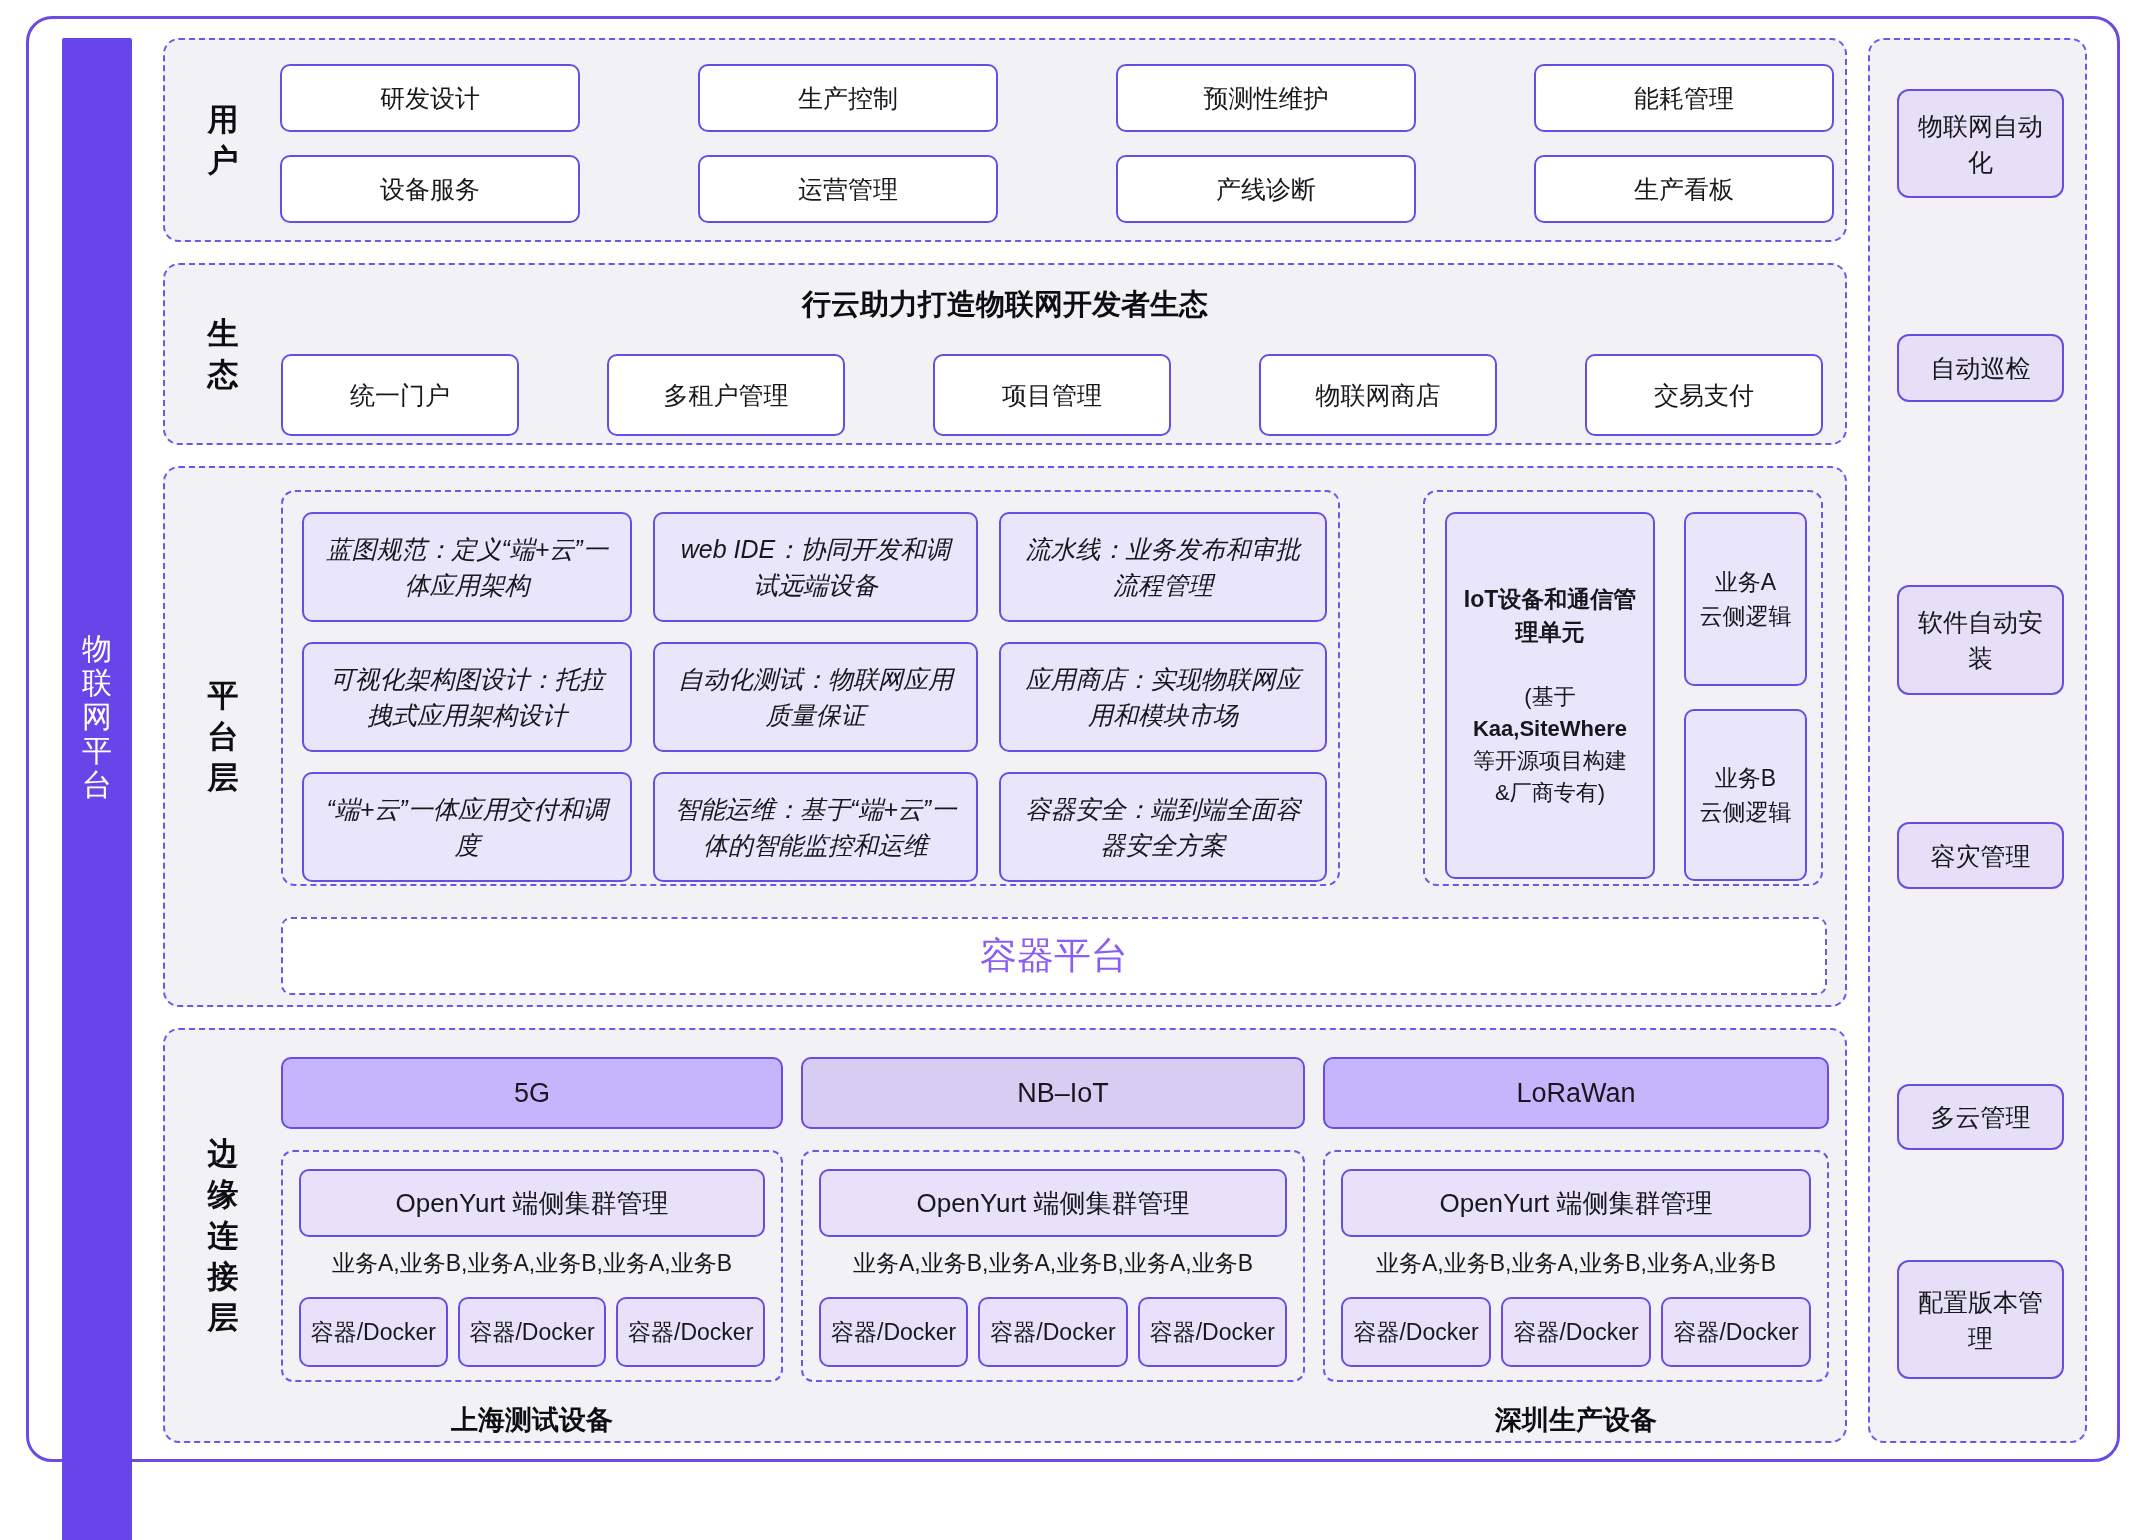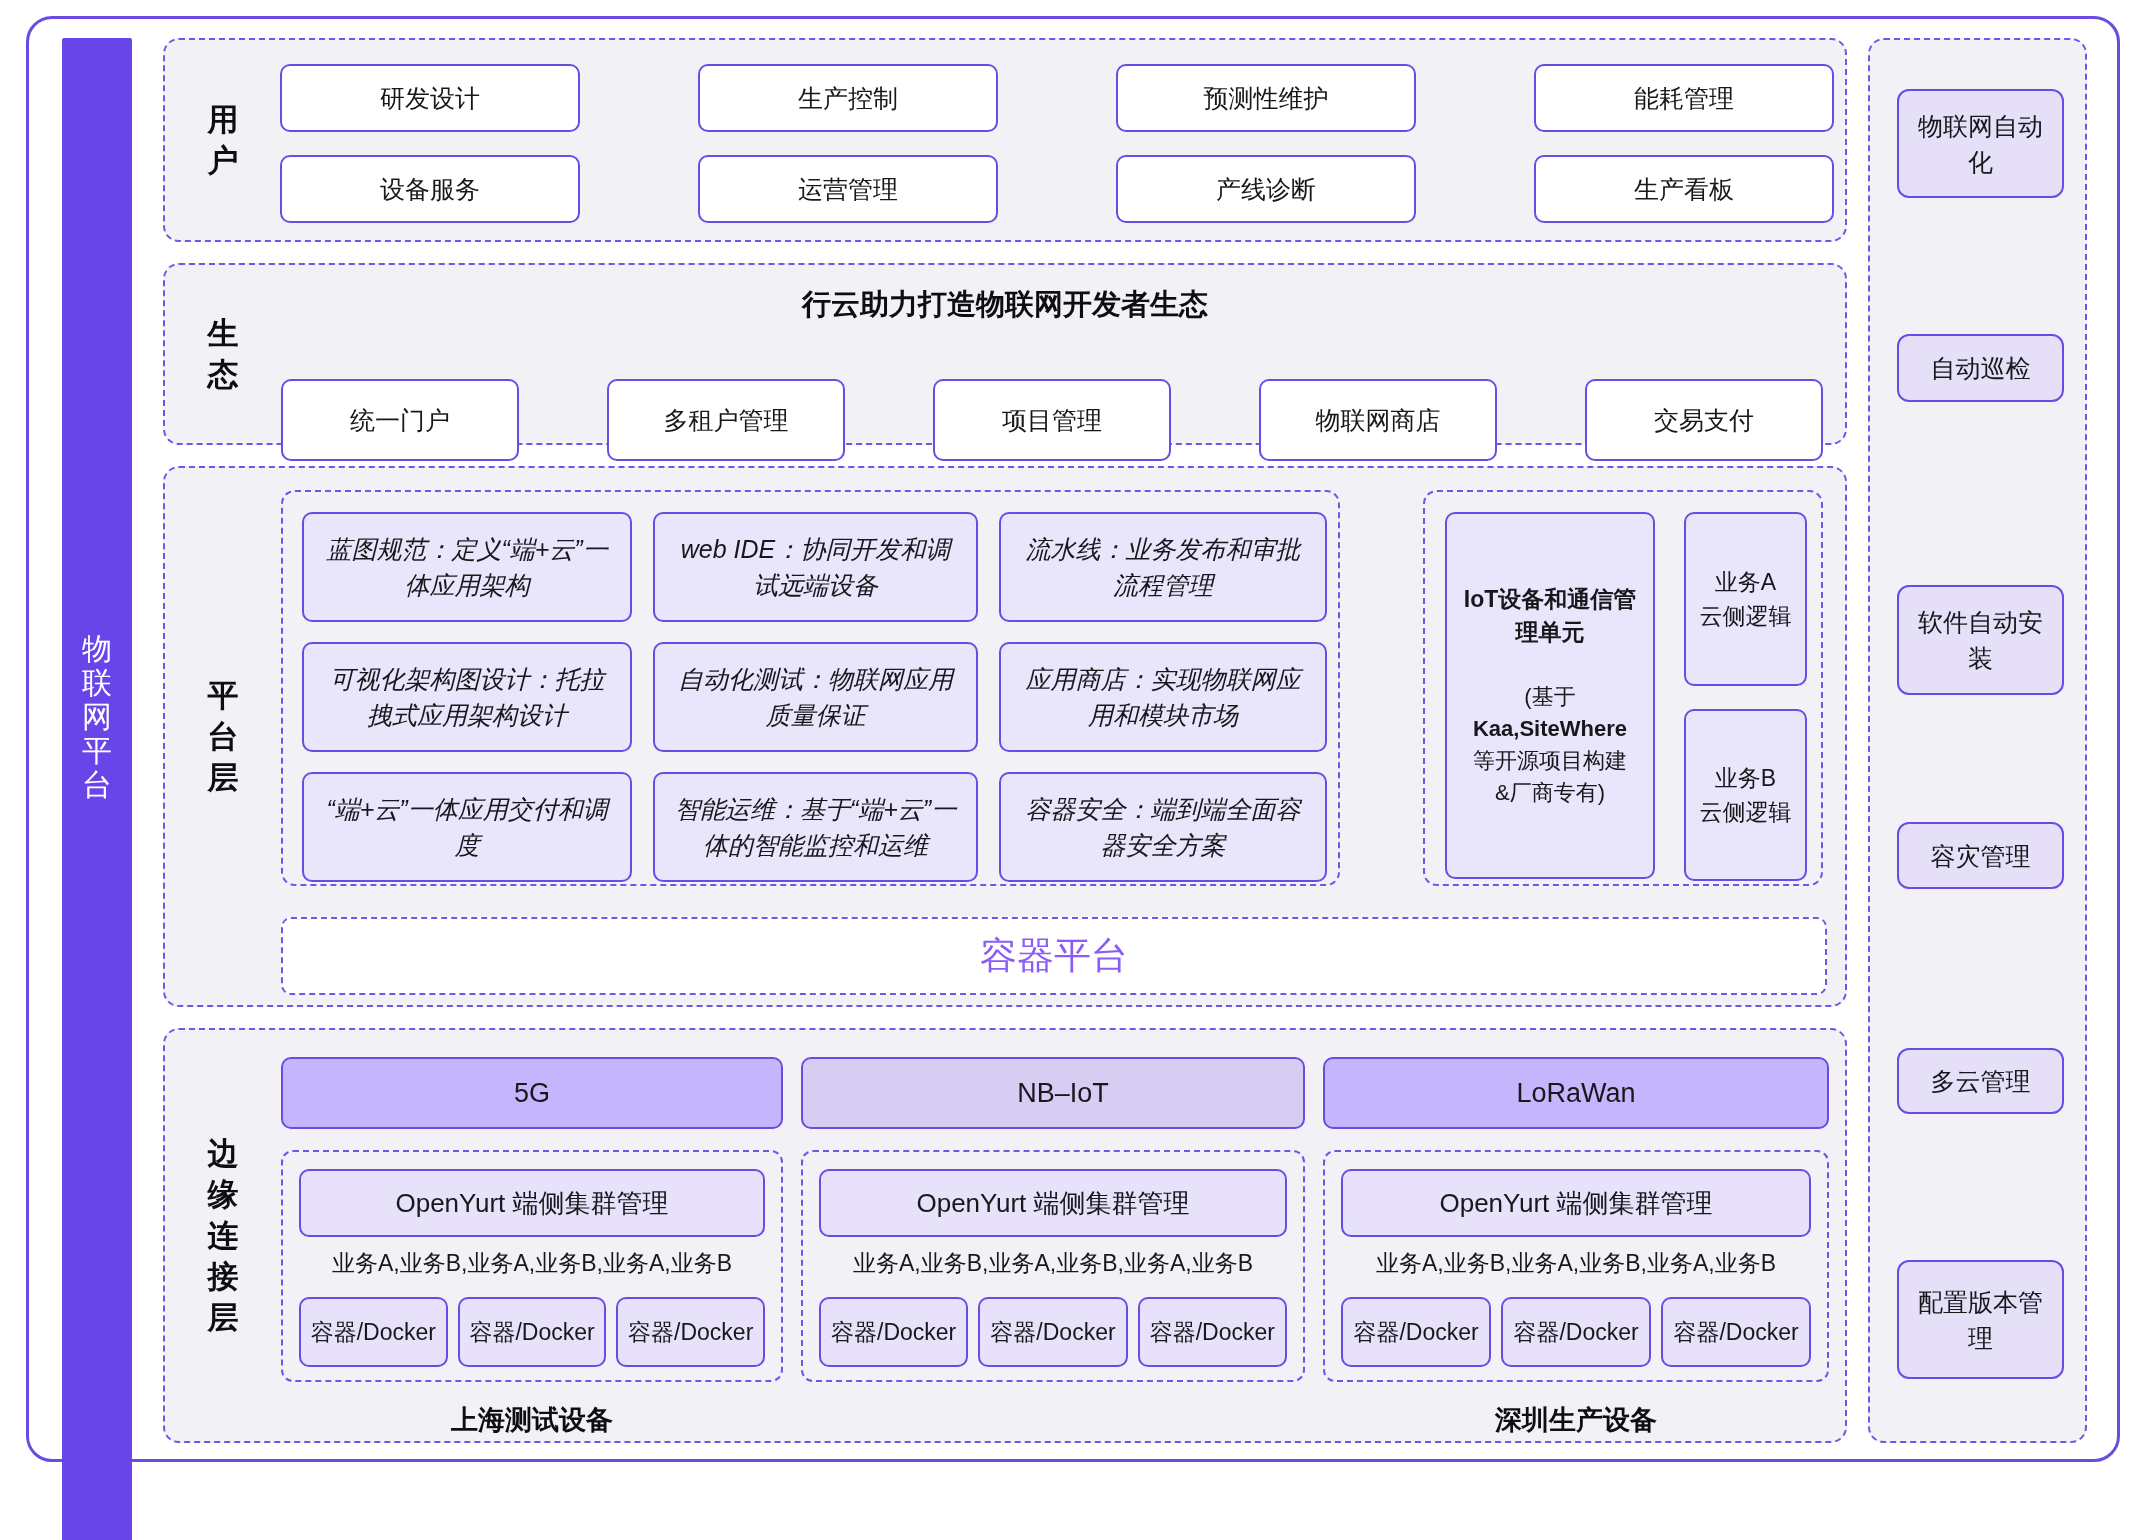--- a/index.html
+++ b/index.html
@@ -22,21 +22,21 @@
   .box{box-sizing:border-box;border:2px solid #6C4BE4;border-radius:10px;display:flex;
        align-items:center;justify-content:center;text-align:center;}
   .white{background:#ffffff;}
   .lav{background:#E9E5FA;}
   .users-grid{position:absolute;left:115px;top:24px;display:grid;
               grid-template-columns:repeat(4,300px);column-gap:118px;row-gap:23px;}
   .users-grid .box{height:68px;font-size:25px;}
   .eco-title{position:absolute;left:0;top:20px;width:100%;text-align:center;
              font-size:29px;font-weight:700;color:#0d0d12;}
   .eco-row{position:absolute;left:116px;top:89px;display:flex;gap:88px;}
-  .eco-row .box{width:238px;height:82px;font-size:25px;margin-top:25px;}
+  .eco-row .box{width:238px;height:82px;font-size:25px;}
   .subsec{position:absolute;border:2px dashed #6F55E8;border-radius:14px;box-sizing:border-box;}
   .feat-grid{position:absolute;left:19px;top:20px;display:grid;
              grid-template-columns:330px 325px 328px;column-gap:21px;row-gap:20px;font-style:italic;}
   .feat-grid .box{height:110px;font-size:25px;line-height:36px;padding:0 14px;}
   .iot-box{position:absolute;left:20px;top:20px;width:210px;height:367px;flex-direction:column;
            font-size:22px;line-height:32px;padding:0 10px;}
   .iot-title{font-weight:700;font-size:23px;line-height:33px;}
   .iot-note{margin-top:32px;}
   .iot-bold{font-weight:700;}
   .biz{position:absolute;left:259px;width:123px;flex-direction:column;
@@ -196,16 +196,16 @@
       </div>
       <div class="caption">深圳生产设备</div>
     </div>
   </div>
 
   <div class="rrail">
     <div class="box" style="top:49px;height:109px;">物联网自动化</div>
     <div class="box" style="top:294px;height:68px;">自动巡检</div>
     <div class="box" style="top:545px;height:110px;">软件自动安装</div>
     <div class="box" style="top:782px;height:67px;">容灾管理</div>
-    <div class="box" style="top:1008px;height:66px;">多云管理</div>
+    <div class="box" style="top:1044px;height:66px;">多云管理</div>
     <div class="box" style="top:1220px;height:119px;">配置版本管理</div>
   </div>
 </div>
 
 </body></html>

